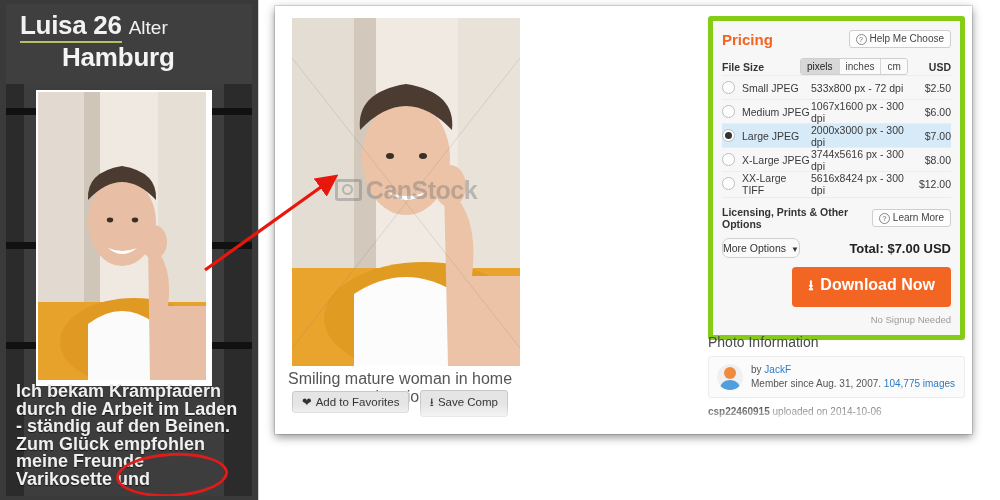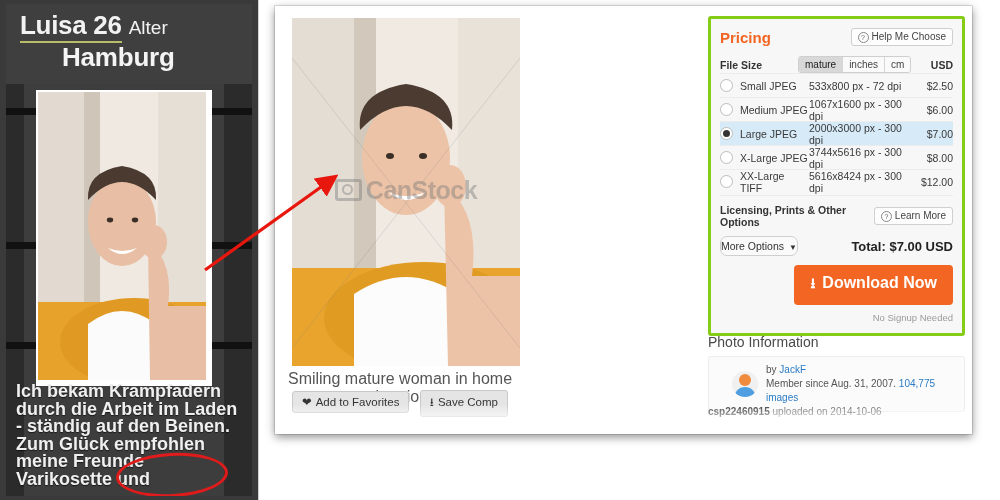--- a/index.html
+++ b/index.html
@@ -121,21 +121,21 @@
     display:inline-block;border:1px solid #c8c8c8;background:#e5e5e5;
     border-radius:3px;font-size:11.5px;color:#333;
     padding:3px 9px;margin:0 3px;cursor:pointer;
     white-space:nowrap;
   }
   .mini-btn .g{margin-right:4px;}
 
   
   #pricing-box{
     position:absolute;left:433px;top:10px;width:257px;
-    background:#f7f7f7;border:3px solid #84cc16;border-radius:3px;
+    background:#f7f7f7;border:5px solid #84cc16;border-radius:3px;
     box-sizing:border-box;padding:8px 9px 10px 9px;
   }
   #pricing-head{display:flex;align-items:center;justify-content:space-between;height:20px;}
   #pricing-title{color:#f26522;font-size:15px;font-weight:bold;}
   .pill-btn{
     border:1px solid #cfcfcf;background:#fdfdfd;border-radius:3px;
     font-size:10px;color:#444;padding:2px 6px;cursor:pointer;white-space:nowrap;
   }
   .qmark{
     display:inline-block;width:9px;height:9px;border:1px solid #888;border-radius:50%;
@@ -191,21 +191,21 @@
   }
   #dl-icon{margin-right:7px;font-size:14px;}
   #no-signup{text-align:right;font-size:9.5px;color:#9b9b9b;margin-top:7px;}
 
   #photo-info-title{
     position:absolute;left:433px;top:328px;font-size:14px;color:#4a4a4a;
   }
   #author-box{
     position:absolute;left:433px;top:350px;width:257px;box-sizing:border-box;
     border:1px solid #ececec;background:#fbfbfb;border-radius:3px;
-    padding:6px 23px;display:flex;align-items:center;
+    padding:6px 8px;display:flex;align-items:center;
   }
   #avatar{
     width:26px;height:26px;border-radius:50%;background:#f0f0f0;margin-right:8px;
     position:relative;overflow:hidden;flex:none;
   }
   #avatar:before{content:"";position:absolute;left:7px;top:3px;width:12px;height:12px;border-radius:50%;background:#f08a3c;}
   #avatar:after{content:"";position:absolute;left:2px;top:16px;width:22px;height:16px;border-radius:11px 11px 0 0;background:#4f9fe0;}
   #author-lines{font-size:10px;color:#555;line-height:14px;}
   .lnk{color:#2a7bc4;}
   #csp-line{
@@ -309,21 +309,21 @@
 
   <div id="pricing-box">
     <div id="pricing-head">
       <span id="pricing-title">Pricing</span>
       <span class="pill-btn"><span class="qmark">?</span><span>Help Me Choose</span></span>
     </div>
 
     <div id="size-head">
       <span id="size-head-label">File Size</span>
       <span id="unit-toggle">
-        <span class="unit sel">mature</span>
+        <span class="unit sel">pixels</span>
         <span class="unit">inches</span>
         <span class="unit">cm</span>
       </span>
       <span id="usd-head">USD</span>
     </div>
 
     <div class="price-row">
       <span class="radio"></span>
       <span class="pr-name">Small JPEG</span>
       <span class="pr-dim">533x800 px - 72 dpi</span>

